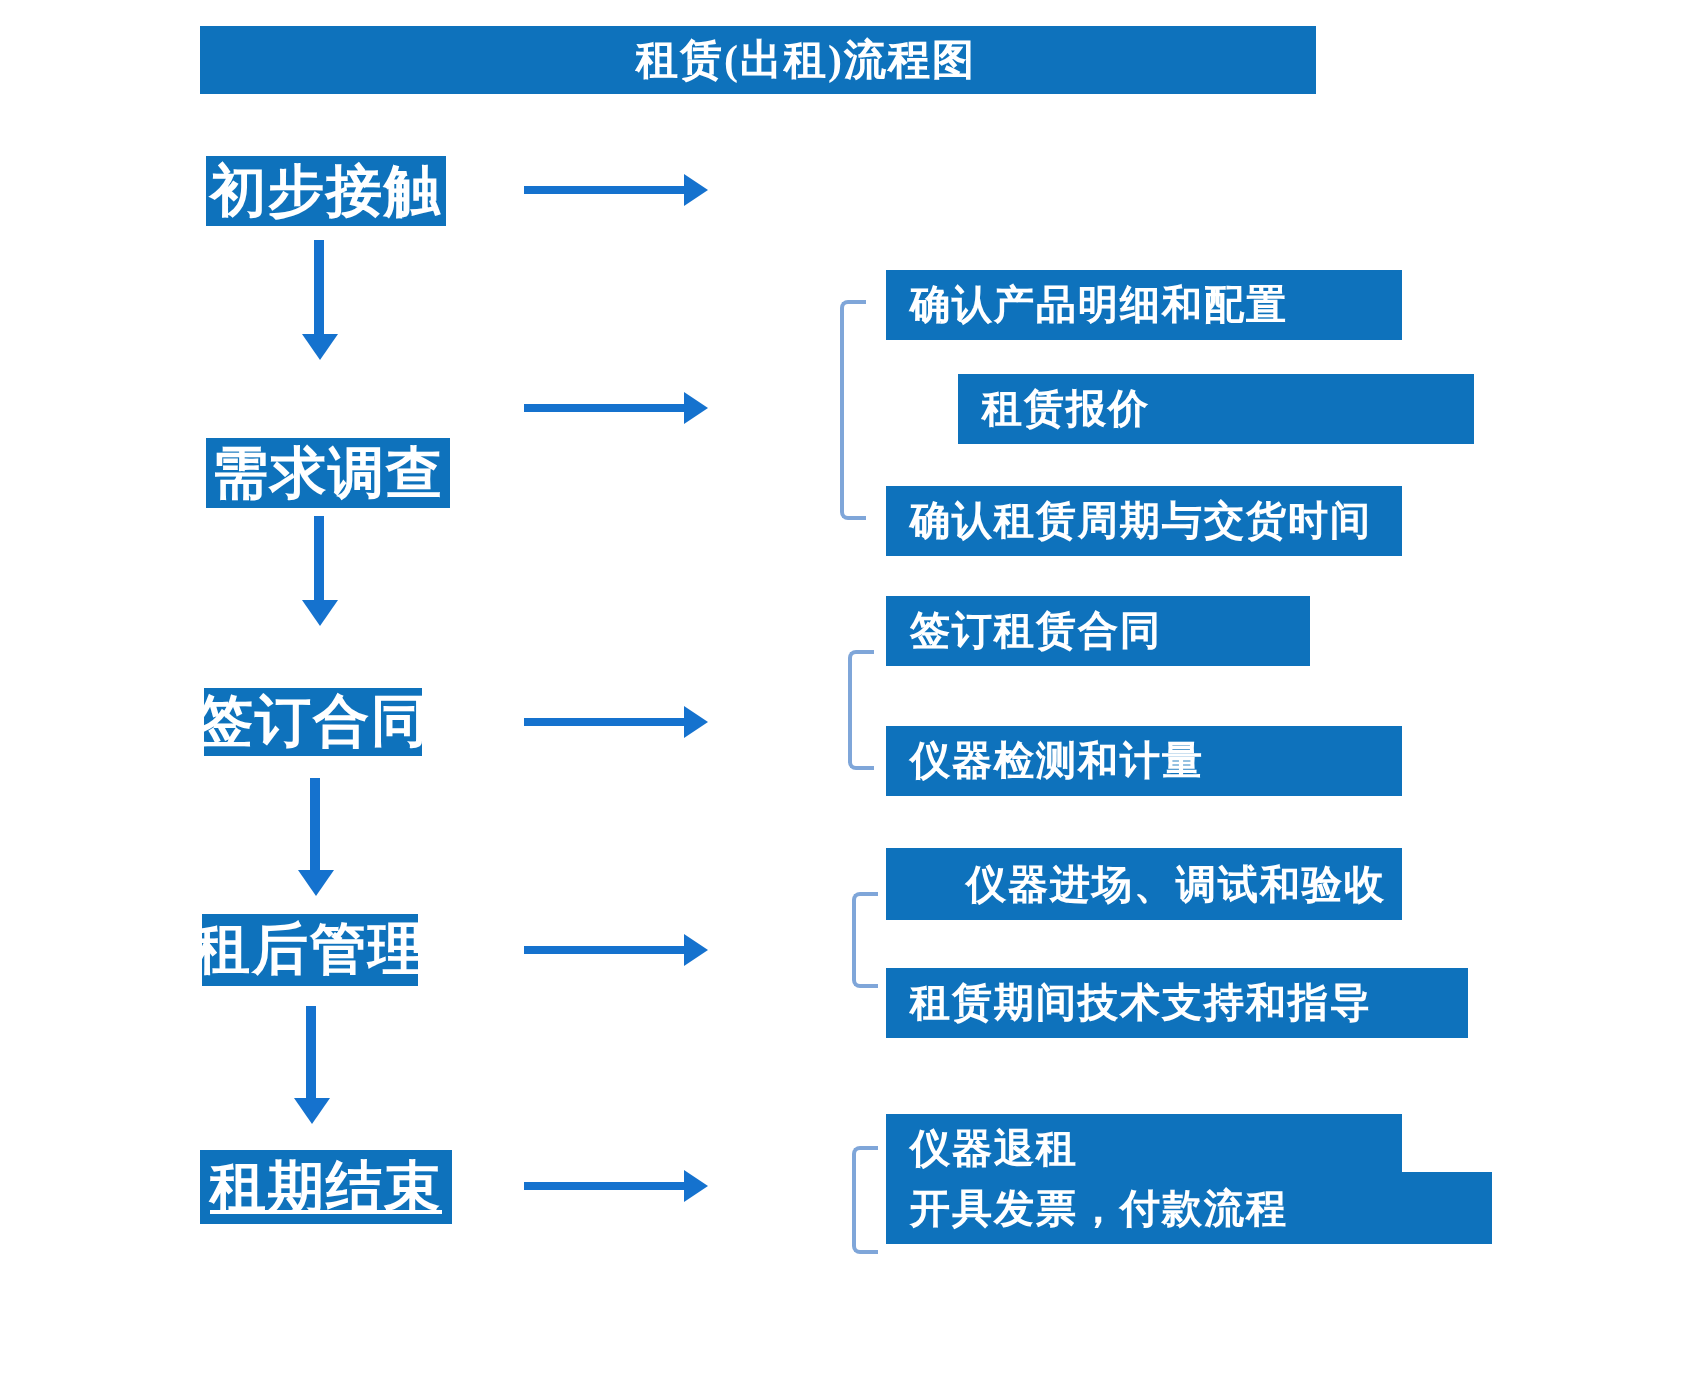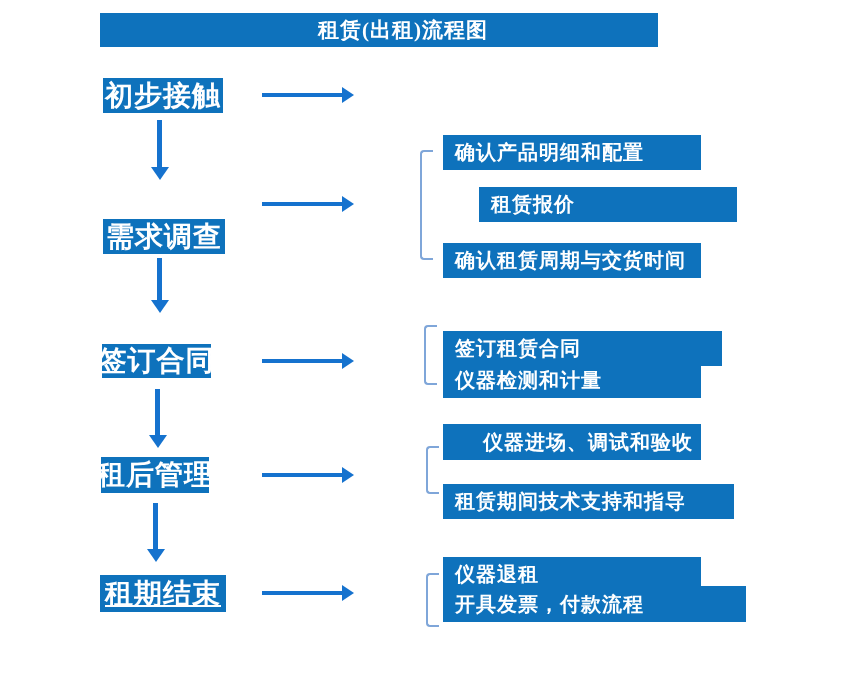--- a/index.html
+++ b/index.html
@@ -98,21 +98,21 @@
   <div class="bluebox stagebox" style="left:103px;top:187px;width:122px;height:35px;margin-top:32px;">需求调查</div>
   <div class="bluebox stagebox" style="left:102px;top:344px;width:109px;height:34px;">签订合同</div>
   <div class="bluebox stagebox" style="left:101px;top:457px;width:108px;height:36px;">租后管理</div>
   <div class="bluebox stagebox" style="left:100px;top:575px;width:126px;height:37px;text-decoration:underline;">租期结束</div>
 
 
   <div class="bluebox detailbox" style="left:443px;top:135px;width:258px;height:35px;">确认产品明细和配置</div>
   <div class="bluebox detailbox" style="left:443px;top:187px;width:258px;height:35px;margin-left:36px;">租赁报价</div>
   <div class="bluebox detailbox" style="left:443px;top:243px;width:258px;height:35px;">确认租赁周期与交货时间</div>
 
-  <div class="bluebox detailbox" style="left:443px;top:331px;width:279px;height:35px;">签订租赁合同</div>
+  <div class="bluebox detailbox" style="left:443px;top:298px;width:212px;height:35px;">签订租赁合同</div>
   <div class="bluebox detailbox" style="left:443px;top:363px;width:258px;height:35px;">仪器检测和计量</div>
 
   <div class="bluebox detailbox" style="left:443px;top:424px;width:258px;height:36px;padding-left:40px;">仪器进场、调试和验收</div>
   <div class="bluebox detailbox" style="left:443px;top:484px;width:291px;height:35px;">租赁期间技术支持和指导</div>
 
   <div class="bluebox detailbox" style="left:443px;top:557px;width:258px;height:35px;">仪器退租</div>
   <div class="bluebox detailbox" style="left:443px;top:586px;width:303px;height:36px;">开具发票，付款流程</div>
 
   <div class="h-arrow" style="left:262px;top:93px;width:80px;"></div>
   <div class="h-arrow" style="left:262px;top:202px;width:80px;"></div>

